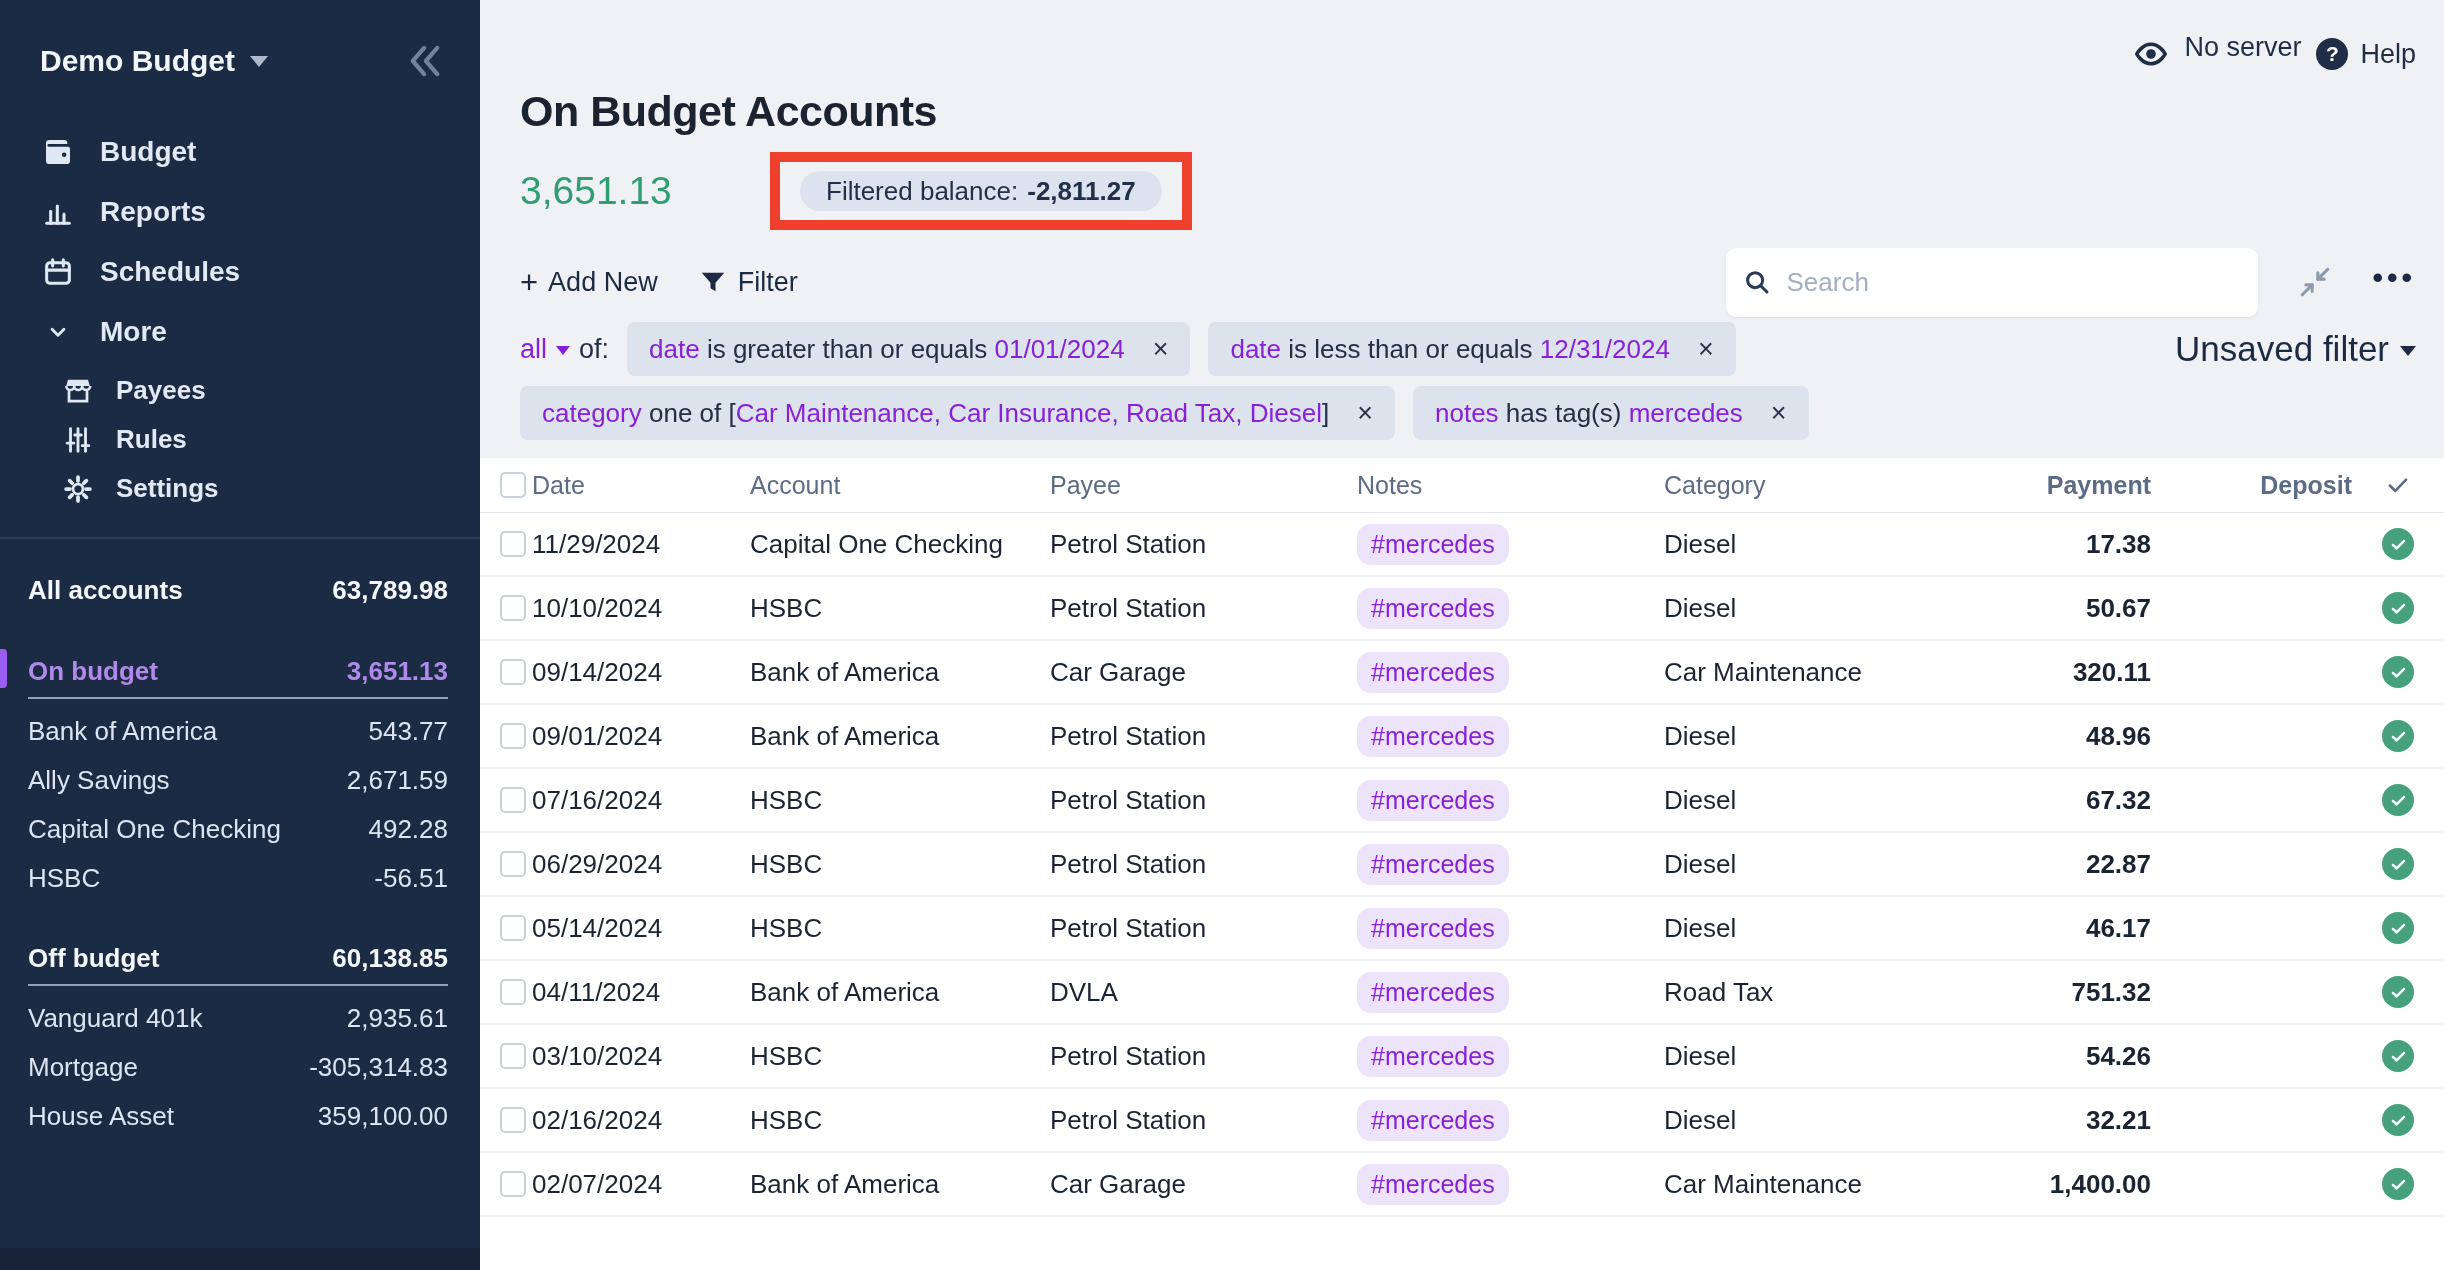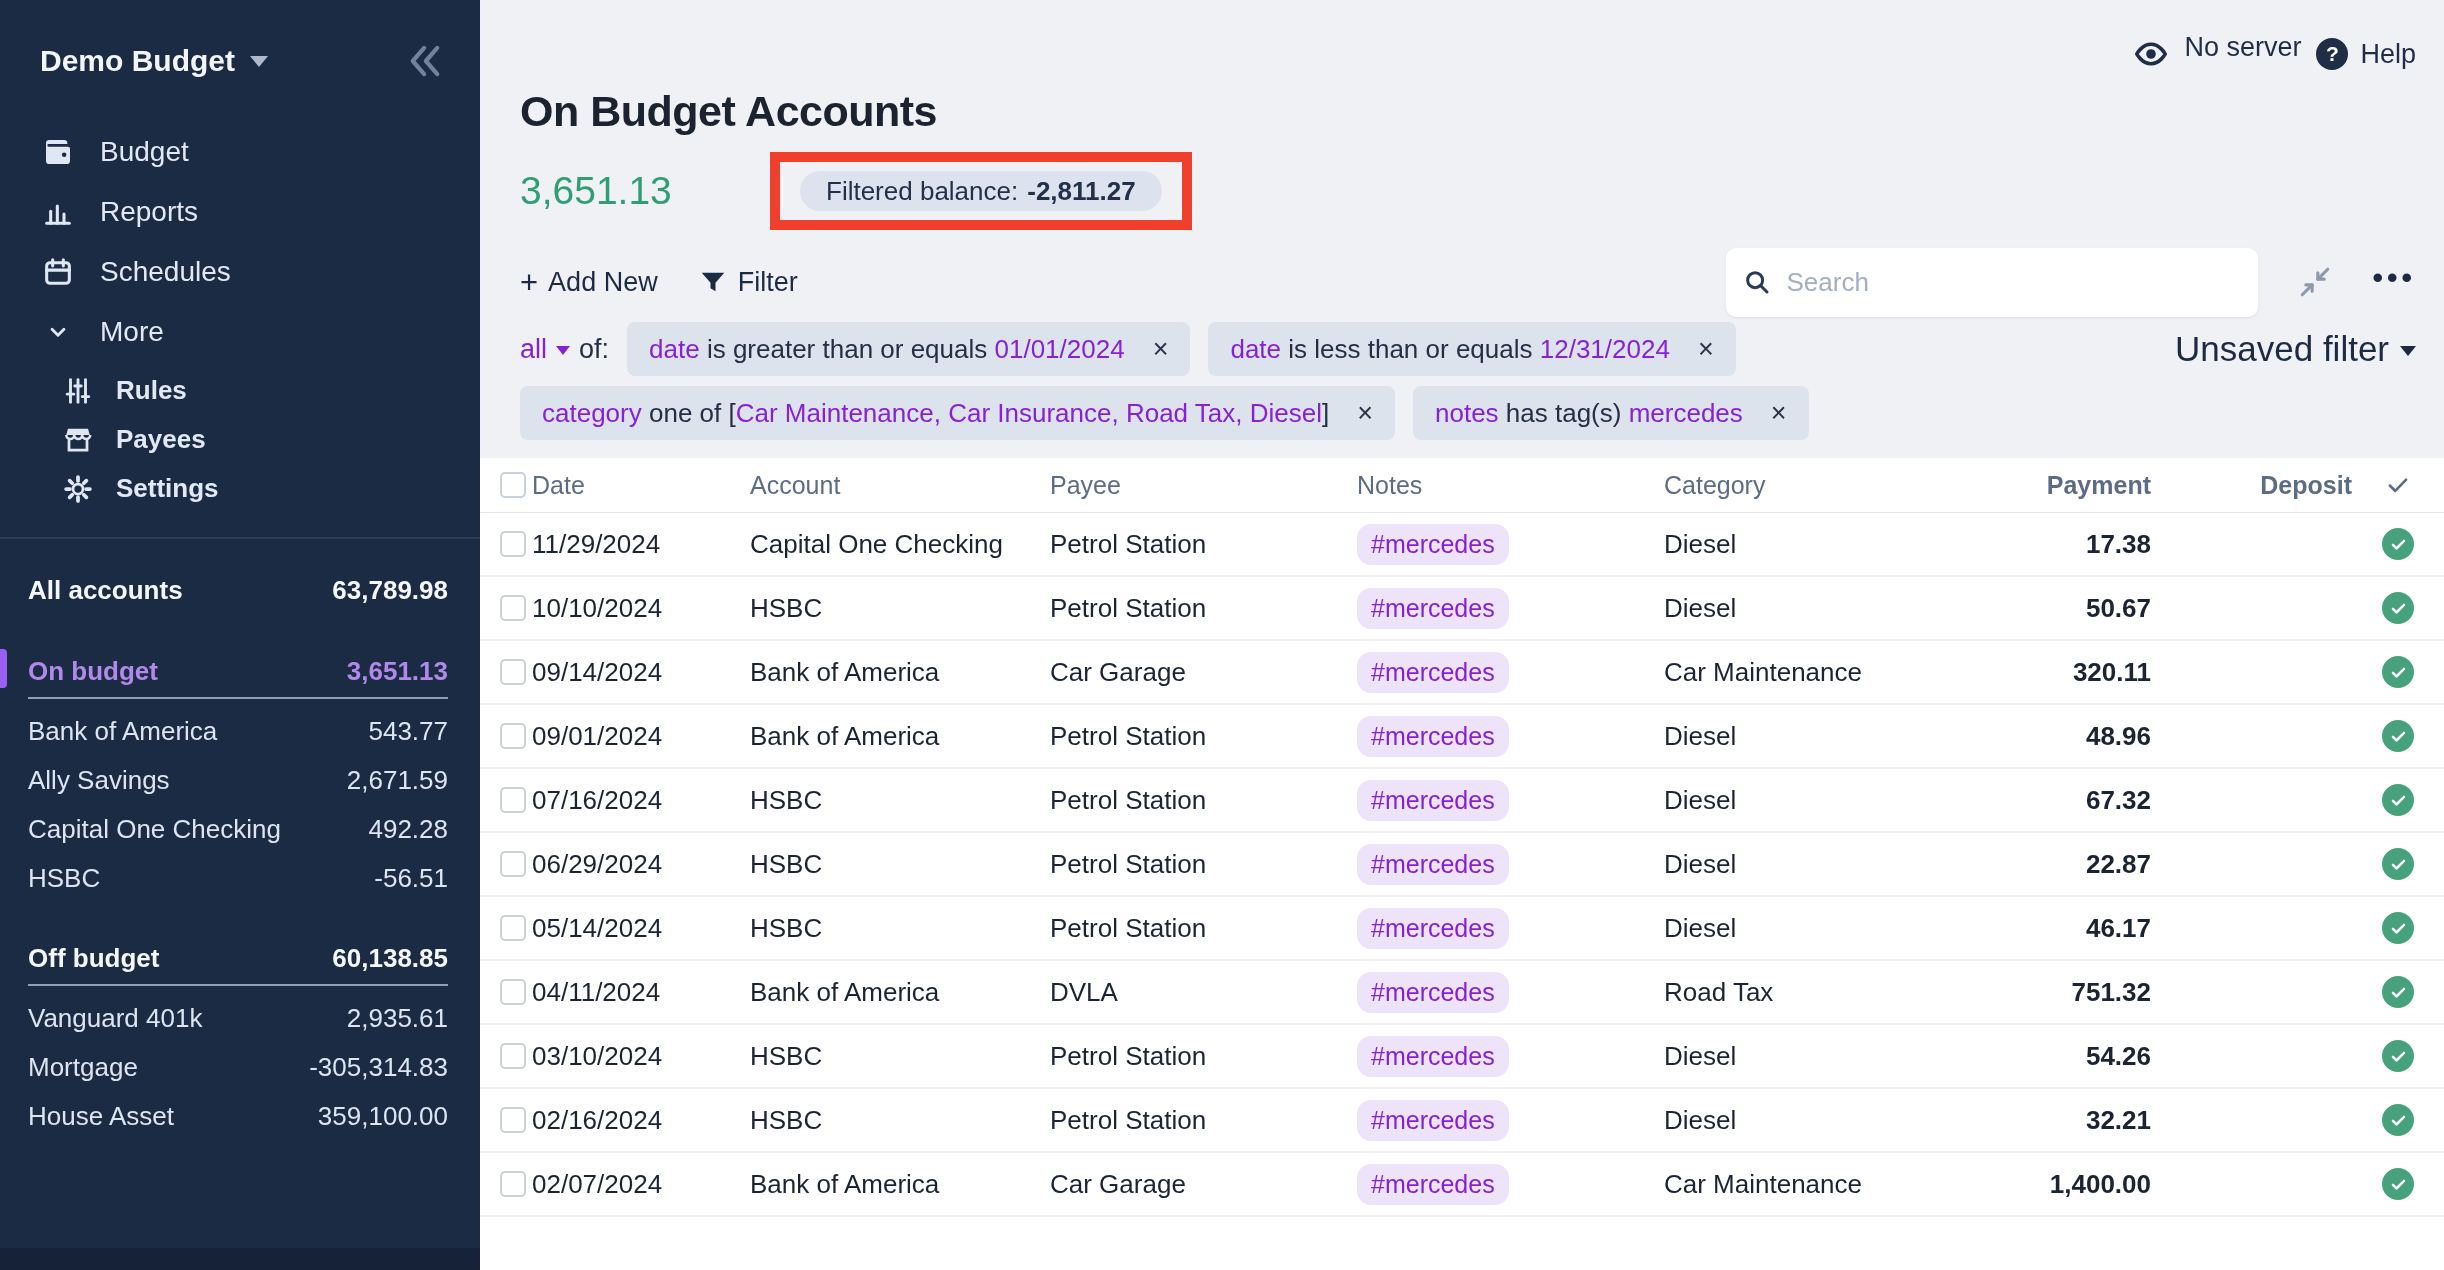--- a/index.html
+++ b/index.html
@@ -13,21 +13,21 @@
                   background:rgba(6,12,22,0.28);}
   .sidebar-top{display:flex;align-items:center;justify-content:space-between;
                padding:40px 34px 0 40px;}
   .budget-switcher{display:flex;align-items:center;gap:15px;font-size:30px;font-weight:700;
                    color:#f2f6fb;cursor:pointer;}
   .caret{width:0;height:0;border-left:9px solid transparent;border-right:9px solid transparent;
          border-top:11px solid #aeb9cc;}
   .collapse-btn{cursor:pointer;display:flex;}
   .nav{margin-top:40px;display:flex;flex-direction:column;}
   .nav-item{display:flex;align-items:center;gap:24px;padding:14px 40px;font-size:28px;
-            font-weight:400;color:#e2e9f4;cursor:pointer;}
+            font-weight:700;color:#e2e9f4;cursor:pointer;}
   .nicon{width:36px;display:flex;justify-content:center;align-items:center;}
   .subnav{display:flex;flex-direction:column;margin-top:4px;}
   .subnav-item{display:flex;align-items:center;gap:20px;padding:9px 40px 9px 60px;
                font-size:26px;font-weight:600;color:#e2e9f4;cursor:pointer;}
   .sidebar-divider{height:2px;background:#2c3c58;margin-top:24px;}
   .accounts{padding:26px 32px 0 28px;font-size:26px;flex:1;}
   .acct-row{display:flex;justify-content:space-between;align-items:center;
             padding:10px 0;position:relative;cursor:pointer;}
   .acct-row.header{font-weight:700;color:#f4f7fc;}
   .acct-row.item{color:#dce5f1;font-weight:400;padding:9px 0;}
@@ -163,41 +163,41 @@
             </svg>
         </span>
         <span>More</span>
       </div>
     </nav>
 
     <div class="subnav">
       <div class="subnav-item">
         <span class="nicon">
           <svg width="30" height="30" viewBox="0 0 24 24">
+              <path fill="#dfe7f2" d="M4 3h16l1.4 5H2.6L4 3z"></path>
+              <path d="M2.6 8a3.2 3.2 0 0 0 6.4 0 3.2 3.2 0 0 0 6.4 0 3.2 3.2 0 0 0 6.4 0" fill="none" stroke="#dfe7f2" stroke-width="2"></path>
+              <path d="M4.8 12.6V20h14.4v-7.4" fill="none" stroke="#dfe7f2" stroke-width="2.2" stroke-linecap="round"></path>
+            </svg>
+        </span>
+        <span>Payees</span>
+      </div>
+      <div class="subnav-item">
+        <span class="nicon">
+          <svg width="30" height="30" viewBox="0 0 24 24">
               <g stroke="#dfe7f2" stroke-width="2.3" stroke-linecap="round">
                 <line x1="6" y1="3" x2="6" y2="21"></line>
                 <line x1="12" y1="3" x2="12" y2="21"></line>
                 <line x1="18" y1="3" x2="18" y2="21"></line>
                 <line x1="3.4" y1="14.5" x2="8.6" y2="14.5"></line>
                 <line x1="9.4" y1="8" x2="14.6" y2="8"></line>
                 <line x1="15.4" y1="16.5" x2="20.6" y2="16.5"></line>
               </g>
             </svg>
         </span>
         <span>Rules</span>
-      </div>
-      <div class="subnav-item">
-        <span class="nicon">
-          <svg width="30" height="30" viewBox="0 0 24 24">
-              <path fill="#dfe7f2" d="M4 3h16l1.4 5H2.6L4 3z"></path>
-              <path d="M2.6 8a3.2 3.2 0 0 0 6.4 0 3.2 3.2 0 0 0 6.4 0 3.2 3.2 0 0 0 6.4 0" fill="none" stroke="#dfe7f2" stroke-width="2"></path>
-              <path d="M4.8 12.6V20h14.4v-7.4" fill="none" stroke="#dfe7f2" stroke-width="2.2" stroke-linecap="round"></path>
-            </svg>
-        </span>
-        <span>Payees</span>
       </div>
       <div class="subnav-item">
         <span class="nicon">
           <svg width="30" height="30" viewBox="0 0 24 24">
               <g stroke="#dfe7f2" stroke-width="2.2" fill="none">
                 <circle cx="12" cy="12" r="4"></circle>
               </g>
               <g stroke="#dfe7f2" stroke-width="3" stroke-linecap="round">
                 <line x1="18.5" y1="12" x2="21.5" y2="12"></line>
                 <line x1="16.6" y1="16.6" x2="18.7" y2="18.7"></line>

